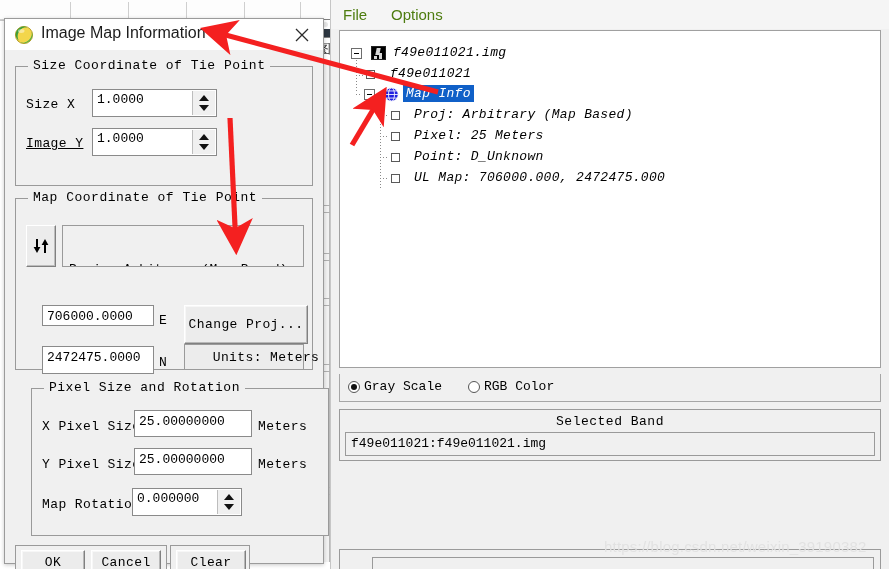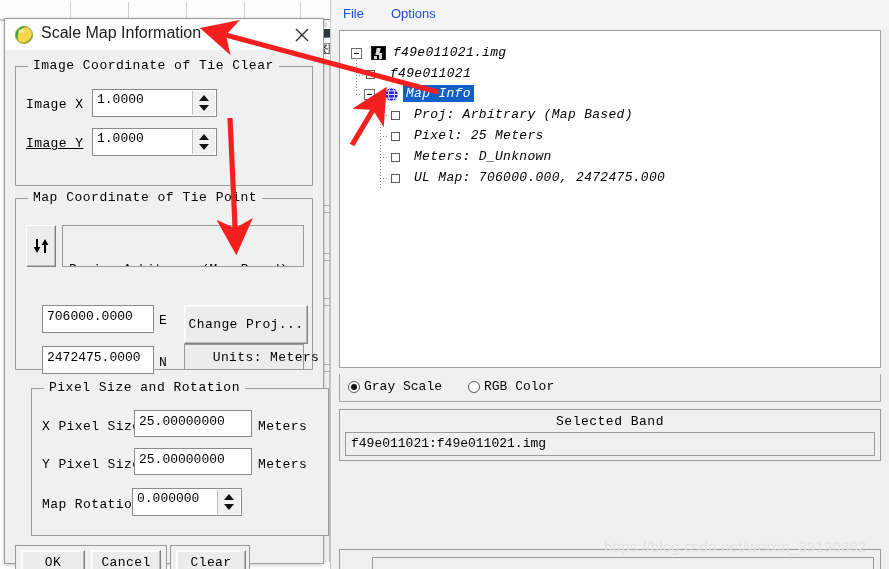--- a/index.html
+++ b/index.html
@@ -155,22 +155,22 @@
     background:#f0f0f0;
     border-left:1px solid #c6c6c6;
     box-sizing:border-box;
   }
   .menubar{
     position:absolute; left:0; top:0; width:100%; height:29px;
     background:#f5f5f5;
   }
   .menu-item{
     position:absolute; top:6px;
-    font-family:"Liberation Sans", sans-serif; font-size:13px;
-    color:#1d4ed8; cursor:default; white-space:nowrap;
+    font-family:"Liberation Sans", sans-serif; font-size:15px;
+    color:#4d7c0f; cursor:default; white-space:nowrap;
   }
   .treebox{
     position:absolute; left:8px; top:30px; width:542px; height:338px;
     background:#ffffff; border:1px solid #a0a0a0; box-sizing:border-box;
     overflow:hidden;
   }
   .tnode{
     position:absolute; height:19px; white-space:nowrap;
     font-family:"Liberation Mono","DejaVu Sans Mono",monospace;
     font-size:13px; color:#000; letter-spacing:0.3px;
@@ -303,34 +303,34 @@
 
     <div class="dlg-titlebar">
       <span class="envi-icon">
         <svg width="20" height="20" viewBox="0 0 20 20">
           <circle cx="10" cy="10" r="8.6" fill="#f3d64b" stroke="#b08f12" stroke-width="0.8"></circle>
           <path d="M1.6 9.3 A8.6 8.6 0 0 1 13.5 2.2 A9 9 0 0 0 5.0 15.8 A8.6 8.6 0 0 1 1.6 9.3Z" fill="#3d9f3a"></path>
           <path d="M18.3 11.2 A8.6 8.6 0 0 1 6.0 17.3 A9.3 9.3 0 0 0 17.6 6.2 A8.6 8.6 0 0 1 18.3 11.2Z" fill="#4cb04a"></path>
           <ellipse cx="7.2" cy="6.0" rx="3.3" ry="1.9" fill="#ffffff" opacity="0.45"></ellipse>
         </svg>
       </span>
-      <div class="dlg-title">Scale Map Information</div>
+      <div class="dlg-title">Image Map Information</div>
       <div class="dlg-close">
         <svg width="22" height="20" viewBox="0 0 22 20">
           <path d="M5 4 L17 16 M17 4 L5 16" stroke="#2b2b2b" stroke-width="1.3" fill="none"></path>
         </svg>
       </div>
     </div>
 
     <div class="dlg-body">
 
       <div class="gbox" style="left:10px; top:16px; width:298px; height:120px;">
-        <span class="gtitle">Image Coordinate of Tie Clear</span>
-
-        <span class="lbl" style="left:10px; top:30px;">Image X</span>
+        <span class="gtitle">Size Coordinate of Tie Point</span>
+
+        <span class="lbl" style="left:10px; top:30px;">Size X</span>
         <div class="spinfield" style="left:76px; top:22px; width:125px; height:28px;">
           <span class="val">1.0000</span>
           <span class="spinbtn">
             <svg width="14" height="20" viewBox="0 0 14 20">
               <polygon points="7,2 12,8 2,8" fill="#111"></polygon>
               <polygon points="7,18 12,12 2,12" fill="#111"></polygon>
             </svg>
           </span>
         </div>
 
@@ -356,21 +356,21 @@
             <path d="M13 16 L13 6" stroke="#000" stroke-width="2" fill="none"></path>
             <polygon points="13,2 9.6,8 16.4,8" fill="#000"></polygon>
           </svg>
         </div>
 
         <div class="readbox" style="left:46px; top:26px; width:242px; height:42px;">
           <div>Proj : Arbitrary (Map Based)</div>
           
         </div>
 
-        <div class="field" style="left:26px; top:106px; width:112px; height:28px;">706000.0000</div>
+        <div class="field" style="left:26px; top:106px; width:112px; height:21px;">706000.0000</div>
         <span class="lbl" style="left:143px; top:114px;">E</span>
 
         <div class="btn raised" style="left:168px; top:106px; width:124px; height:39px;">Change Proj...</div>
 
         <div class="field" style="left:26px; top:147px; width:112px; height:28px;">2472475.0000</div>
         <span class="lbl" style="left:143px; top:156px;">N</span>
 
         <div class="btn" style="left:168px; top:145px; width:120px; height:26px;padding-left:44px;">Units: Meters</div>
       </div>
 
@@ -463,21 +463,21 @@
         <span class="tlabel" style="left:74px;">Proj: Arbitrary (Map Based)</span>
       </div>
 
       <div class="tnode" style="left:0px; top:96px;">
         <span class="leafbox" style="left:51px; top:5px;"></span>
         <span class="tlabel" style="left:74px;">Pixel: 25 Meters</span>
       </div>
 
       <div class="tnode" style="left:0px; top:117px;">
         <span class="leafbox" style="left:51px; top:5px;"></span>
-        <span class="tlabel" style="left:74px;">Meters: D_Unknown</span>
+        <span class="tlabel" style="left:74px;">Point: D_Unknown</span>
       </div>
 
       <div class="tnode" style="left:0px; top:138px;">
         <span class="leafbox" style="left:51px; top:5px;"></span>
         <span class="tlabel" style="left:74px;">UL Map: 706000.000,  2472475.000</span>
       </div>
     </div>
 
     <div class="radiorow">
       <label class="radio" style="left:8px;">

